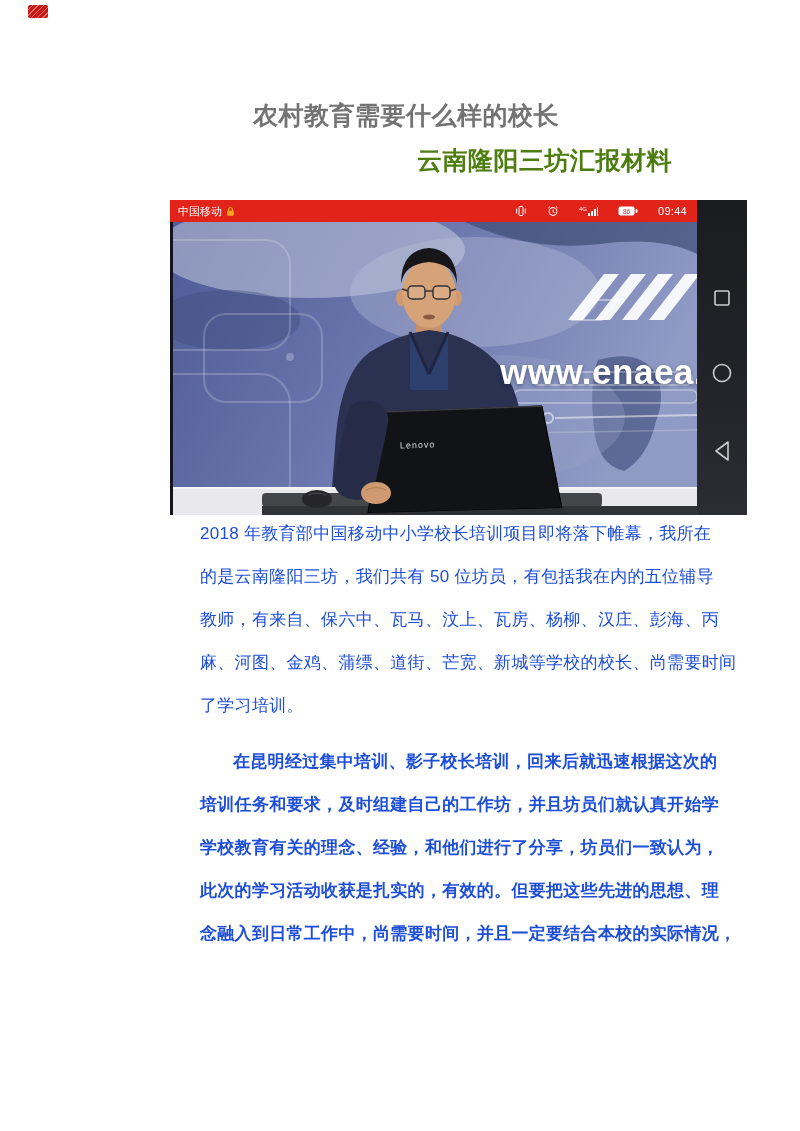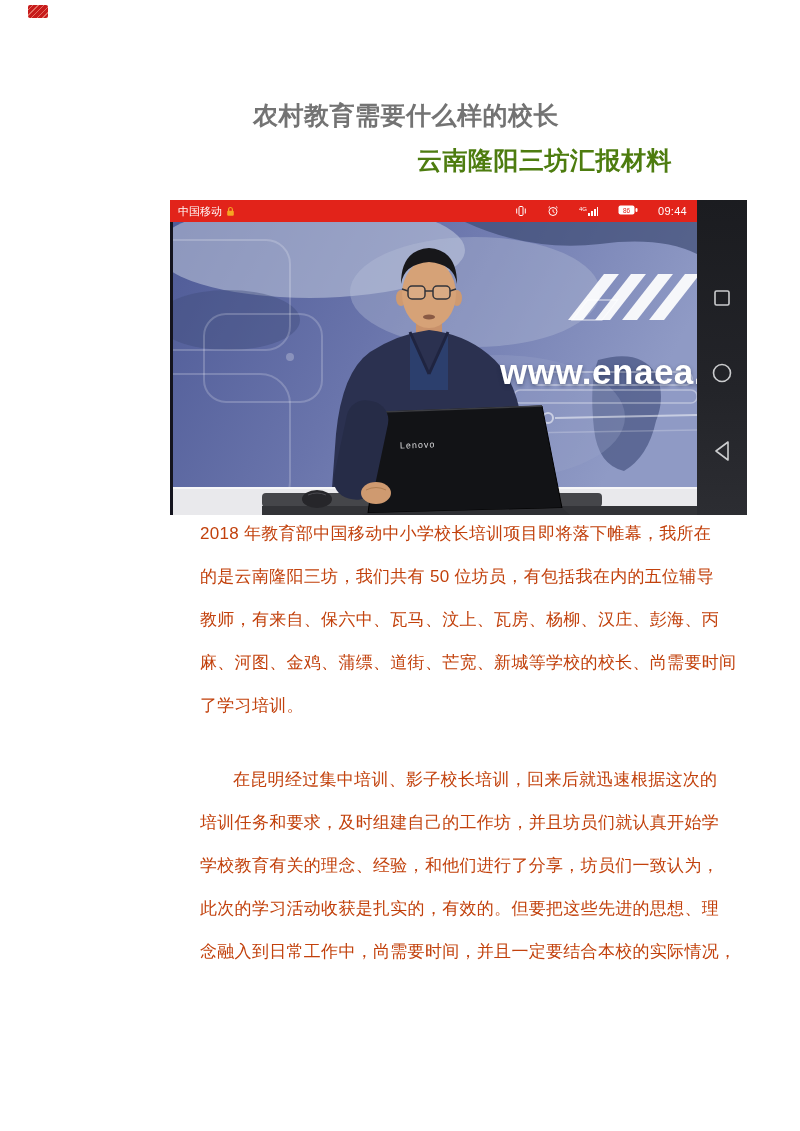--- a/index.html
+++ b/index.html
@@ -18,40 +18,40 @@
   .title1{left:253px;top:99px;font-size:25px;font-weight:bold;color:#737373;letter-spacing:.5px;white-space:nowrap;}
   .title2{left:417px;top:144px;font-size:25px;font-weight:bold;color:#4d7c0f;letter-spacing:.5px;white-space:nowrap;}
   
   .phone{left:170px;top:200px;width:577px;height:315px;}
   .statusbar{
     left:0;top:0;width:527px;height:22px;background:#e2231a;color:#fff;
     display:flex;justify-content:space-between;align-items:center;
     padding:0 10px 0 8px;box-sizing:border-box;font-size:11px;
   }
   .sb-left{display:flex;align-items:center;gap:4px;justify-content:space-between;}
-  .sb-right{display:flex;align-items:flex-start;gap:20px;}
+  .sb-right{display:flex;align-items:center;gap:20px;}
   .sb-time{font-size:11px;letter-spacing:.3px;}
   .video{left:0;top:22px;width:527px;height:293px;overflow:hidden;background:#5b67a0;}
   .video svg{display:block;}
   .video-left-edge{left:0;top:22px;width:3px;height:293px;background:#14141e;z-index:5;}
   .url-text{
     left:330px;top:130px;font-size:35px;font-weight:bold;color:#ffffff;z-index:4;
     text-shadow:0 2px 4px rgba(20,30,60,.45);white-space:nowrap;letter-spacing:.5px;
   }
   .laptop-brand{
     left:230px;top:218px;font-size:9px;color:#d8d8da;letter-spacing:1px;z-index:4;
     transform:rotate(-2deg);
   }
   .navbar{left:527px;top:0;width:50px;height:315px;background:linear-gradient(180deg,#1b1c20 0%,#232429 60%,#2c2d32 100%);}
   .nav-icon{position:absolute;left:50%;transform:translateX(-50%);}
   
-  .para{left:200px;color:#c2410c;font-size:17px;}
+  .para{left:200px;color:#1d4ed8;font-size:17px;}
   .para .line{line-height:43px;height:43px;white-space:nowrap;letter-spacing:.3px;}
   .p1{top:512px;}
-  .p2{top:758px;}
+  .p2{top:740px;font-weight:bold;}
   .indent{padding-left:33px;}
 </style>
 </head>
 <body>
 
 <div class="page">
 
   <div class="abs corner-mark"></div>
 
   <div class="abs title1">农村教育需要什么样的校长</div>

